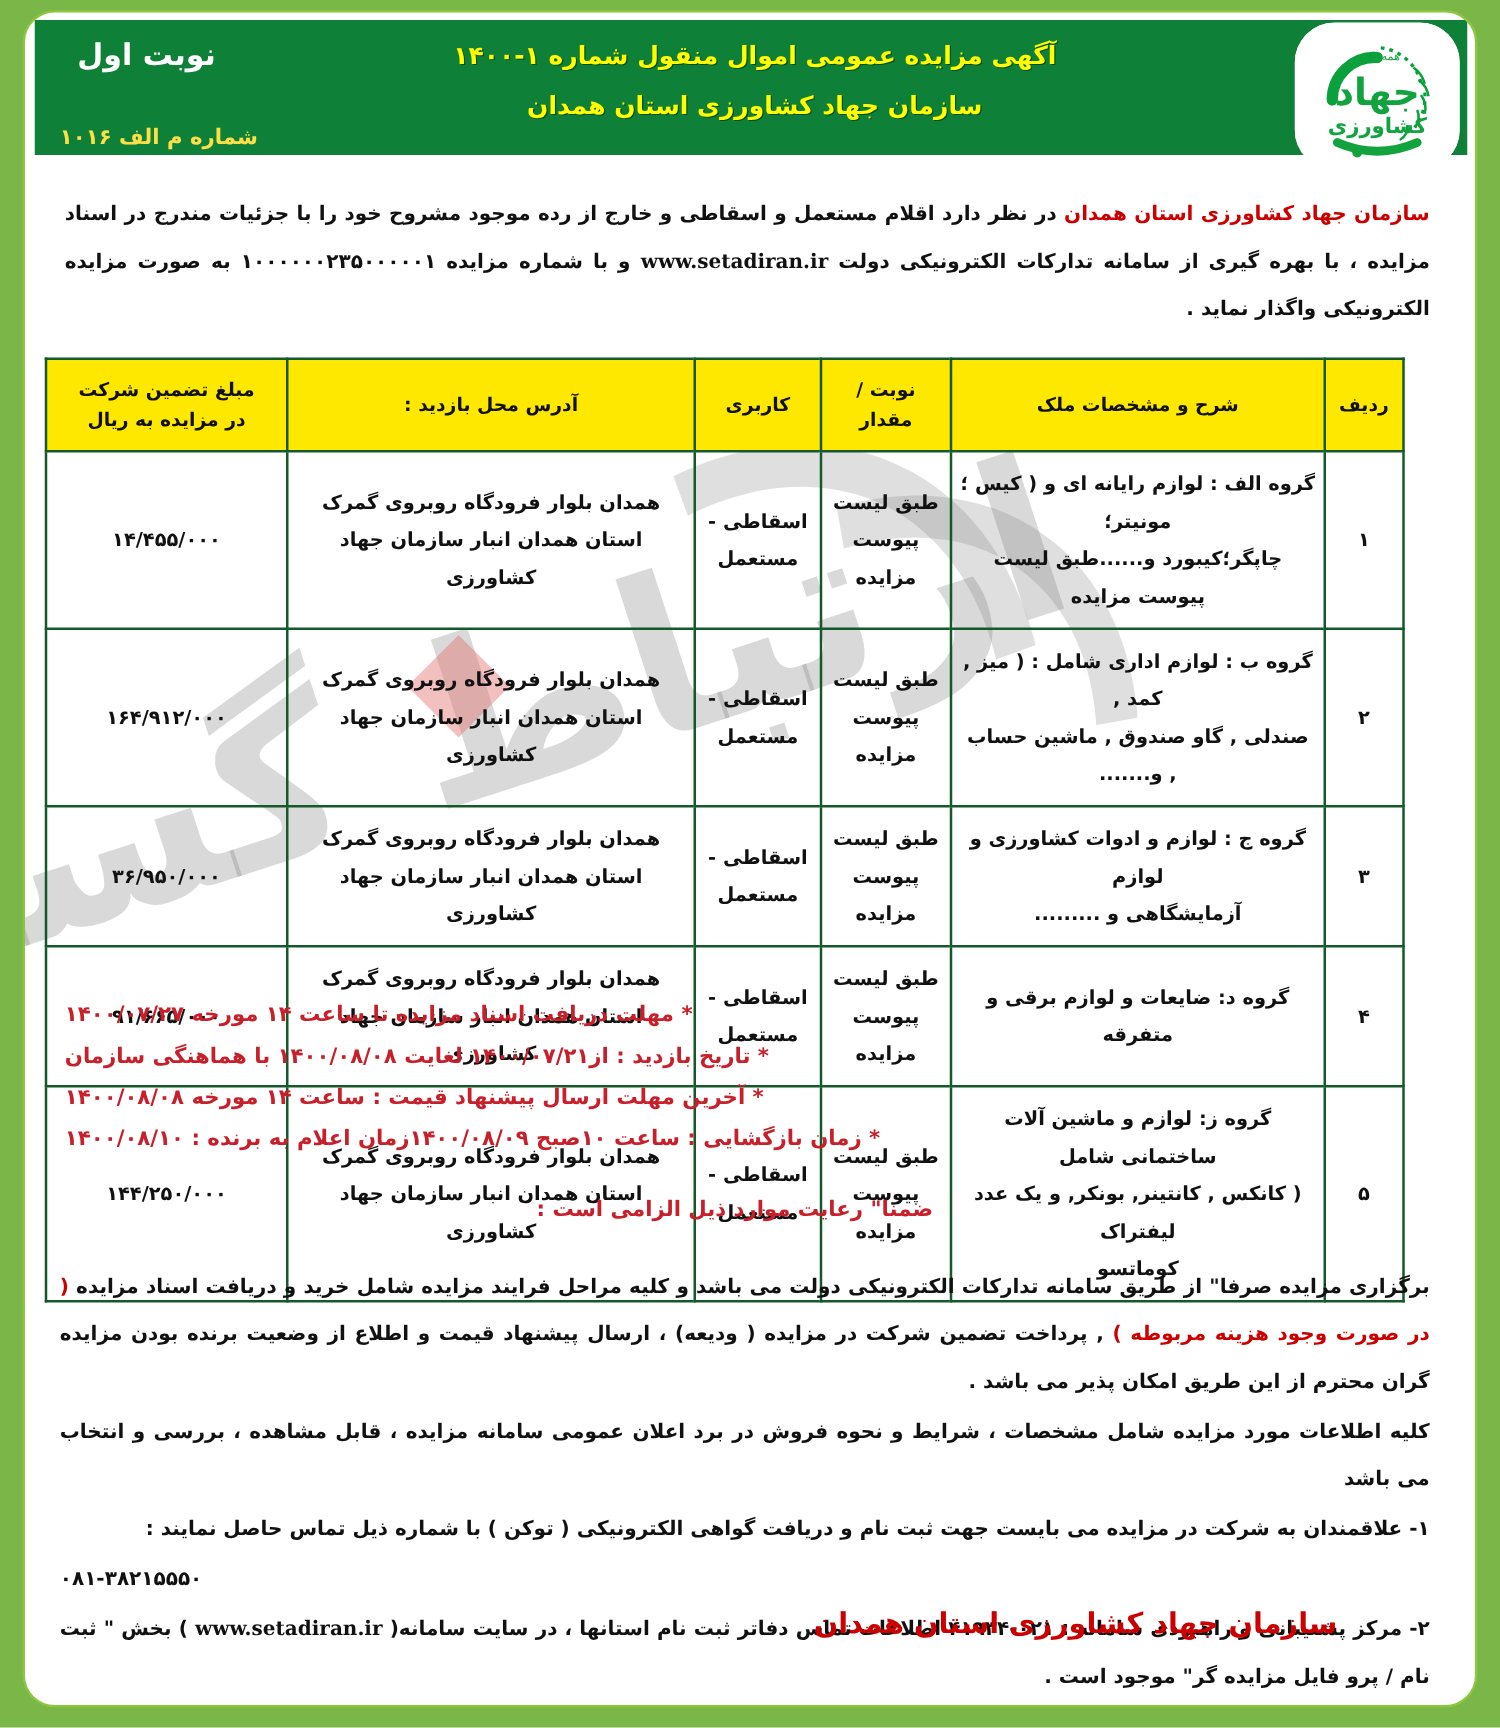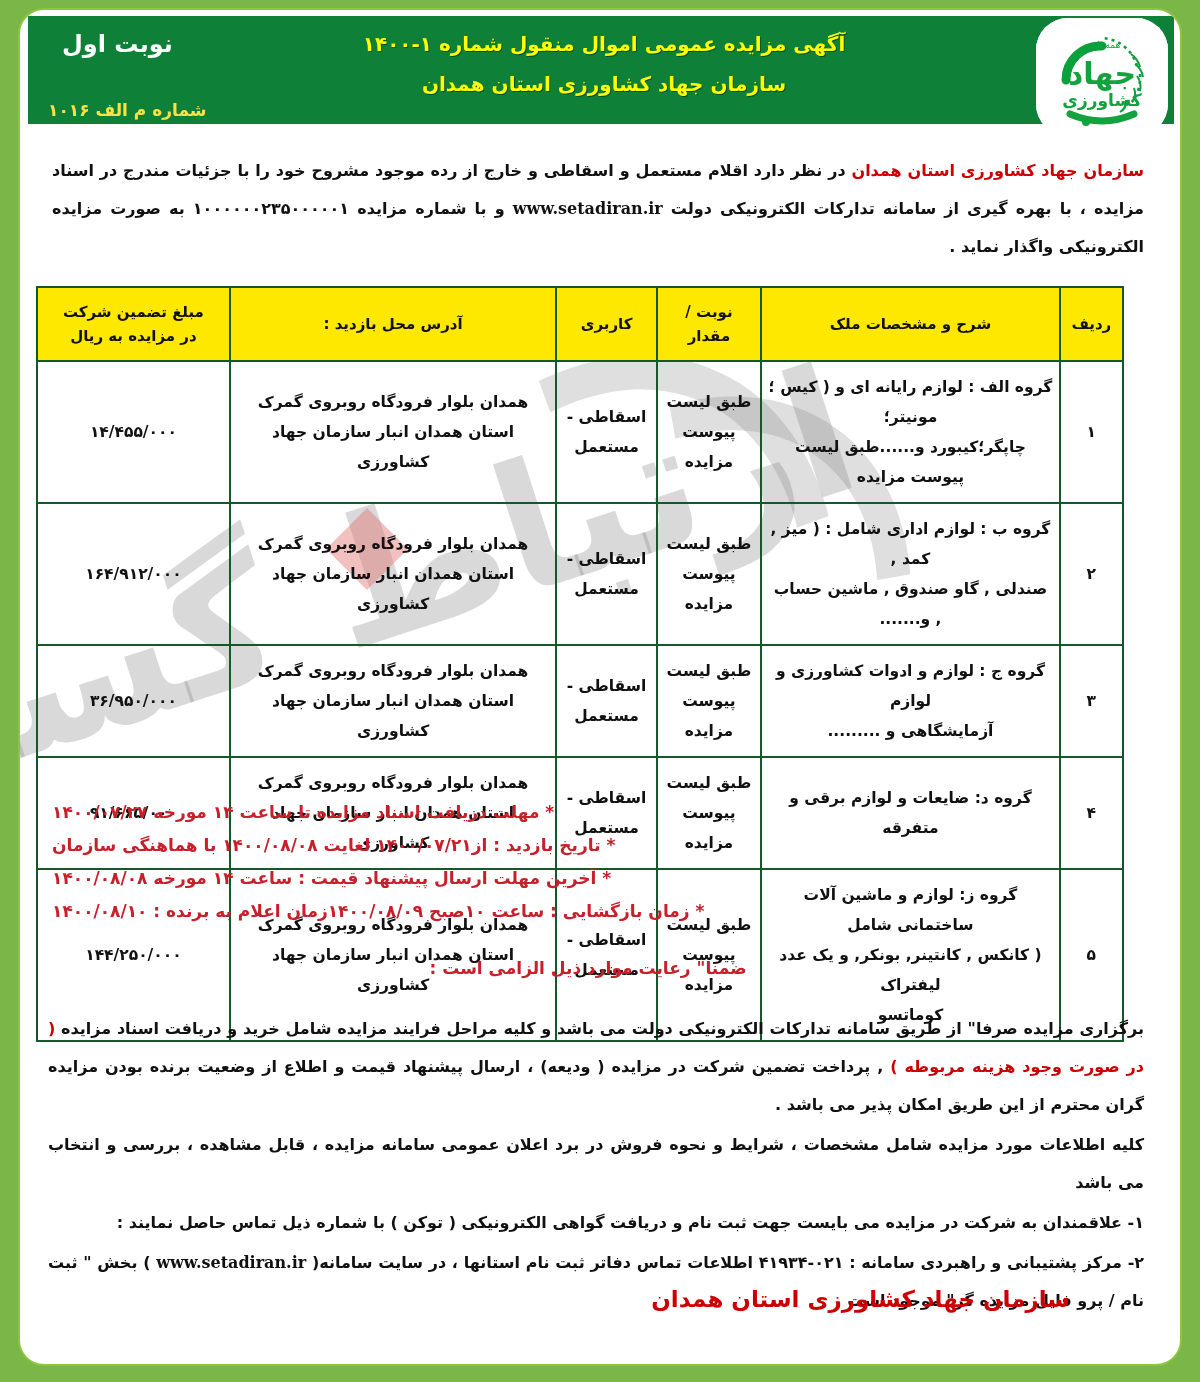--- a/index.html
+++ b/index.html
@@ -342,20 +342,21 @@
   <div class="zemnan">ضمنا" رعایت موارد ذیل الزامی است :</div>
 
   <div class="body-txt">
     <p>
       <span>برگزاری مزایده صرفا" از طریق سامانه تدارکات الکترونیکی دولت می باشد و کلیه مراحل فرایند مزایده شامل خرید و دریافت اسناد مزایده</span>
       <span class="red">( در صورت وجود هزینه مربوطه )</span>
       <span>, پرداخت تضمین شرکت در مزایده ( ودیعه) ، ارسال پیشنهاد قیمت و اطلاع از وضعیت برنده بودن مزایده گران محترم از این طریق امکان پذیر می باشد .</span>
     </p>
     <p>کلیه اطلاعات مورد مزایده شامل مشخصات ، شرایط و نحوه فروش در برد اعلان عمومی سامانه مزایده ، قابل مشاهده ، بررسی و انتخاب می باشد</p>
     <p>۱- علاقمندان به شرکت در مزایده می بایست جهت ثبت نام و دریافت گواهی الکترونیکی ( توکن ) با شماره ذیل تماس حاصل نمایند :</p>
+    <p class="ctr">۰۸۱-۳۸۲۱۵۵۵۰</p>
     <p>
       <span>۲- مرکز پشتیبانی و راهبردی سامانه :</span>
       <span>۰۲۱-۴۱۹۳۴</span>
       <span>اطلاعات تماس دفاتر ثبت نام استانها ، در سایت سامانه(</span>
       <span class="ltr">www.setadiran.ir</span>
       <span>) بخش " ثبت نام / پرو فایل مزایده گر" موجود است .</span>
     </p>
   </div>
 
   <div class="footer">سازمان جهاد کشاورزی  استان همدان</div>

